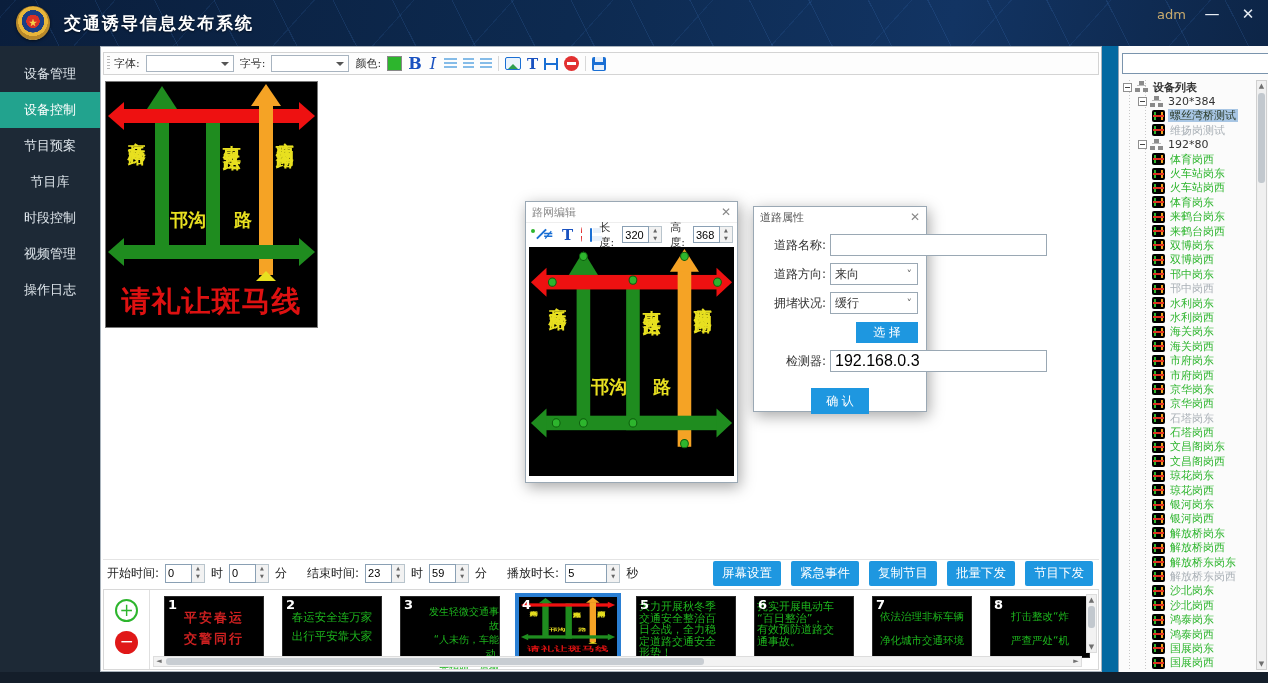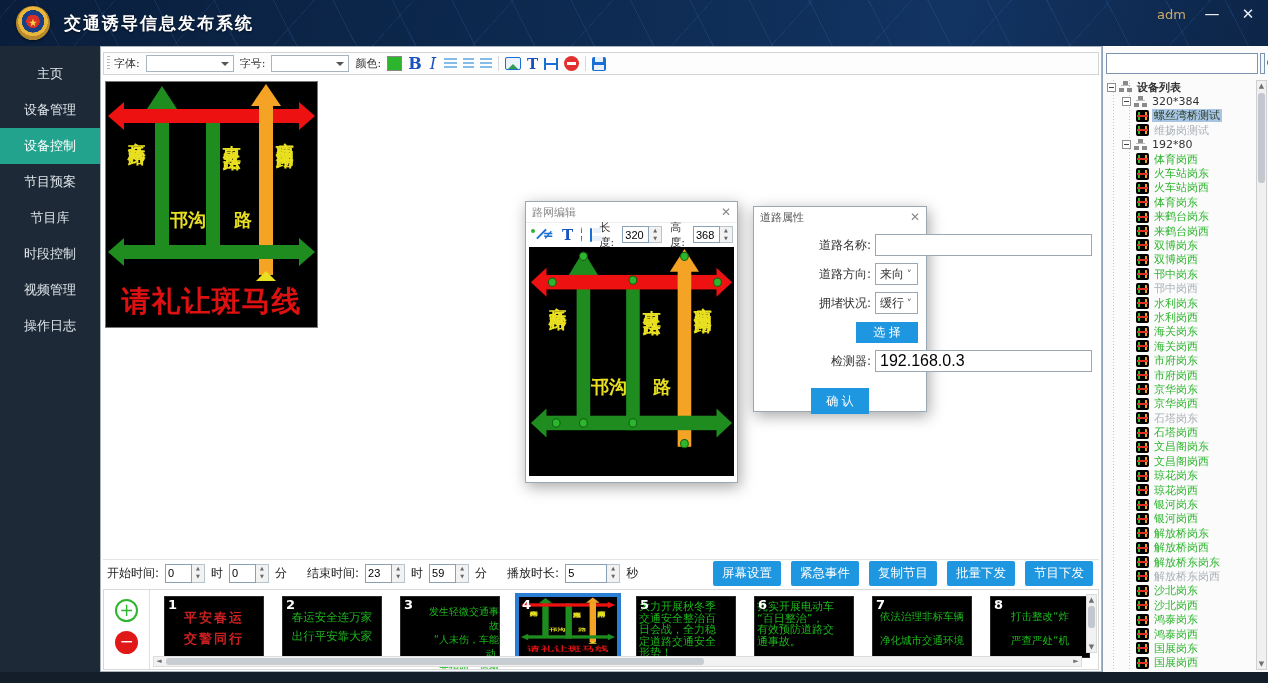--- a/index.html
+++ b/index.html
@@ -26,21 +26,21 @@
   .user-name { color:#c9ab6d; font-size:13px; }
   .win-btn { color:#e8eef5; font-size:15px; width:20px; text-align:center; cursor:default; line-height:20px; }
 
   
   .sidebar { position:absolute; top:46px; left:0; width:100px; bottom:0; background:#1d2936; z-index:4; }
   .side-menu { padding-top:10px; }
   .side-item { height:36px; line-height:36px; text-align:center; color:#dfe6ec; font-size:13px; cursor:default; }
   .side-item.active { background:#22a38e; color:#ffffff; }
 
   
-  .rightpanel { position:absolute; top:46px; right:0; width:166px; bottom:11px;
+  .rightpanel { position:absolute; top:46px; right:0; width:150px; bottom:11px;
     background:#fbfbfb; border-left:1px solid #8fa3b5; z-index:4; }
   .search-row { position:absolute; top:7px; left:3px; right:3px; height:21px; display:flex; gap:2px; }
   .search-input { flex:1; border:1px solid #7a94ad; background:#fff; height:21px; font-size:11px; padding:0 4px; }
   .search-btn { width:25px; height:21px; border:1px solid #7a94ad; background:#f4f7fa; position:relative; }
   .mag { position:absolute; left:6px; top:4px; width:9px; height:9px; border:2px solid #1a6fd4; border-radius:50%; }
   .mag::after { content:""; position:absolute; left:7px; top:7px; width:5px; height:2px; background:#1a6fd4; transform:rotate(45deg); }
   .tree { position:absolute; top:34px; left:2px; right:13px; bottom:2px; overflow:hidden; font-size:11px;
     background:
       repeating-linear-gradient(to bottom,#c8c8c8 0 1px,transparent 1px 3px) 8px 0/1px 100% no-repeat,
       repeating-linear-gradient(to bottom,#c8c8c8 0 1px,transparent 1px 3px) 24px 0/1px 100% no-repeat; }
@@ -127,21 +127,21 @@
   .spin { display:flex; align-items:center; }
   .spin input { width:27px; height:17px; border:1px solid #8aa0b4; font-size:11px; padding:0 2px; text-align:left; }
   .spin-btns { width:13px; height:17px; border:1px solid #b8c4cc; border-left:none; display:flex; flex-direction:column; }
   .spin-btns span { flex:1; font-size:5px; color:#666; text-align:center; line-height:7px; background:#f2f2f2; }
   .rn-canvas { margin:1px 3px; }
 
   
   .props-dlg { left:652px; top:159px; width:174px; height:206px; font-size:12px; color:#333; }
   .props-dlg .dlg-title { font-size:11px; }
   .prow { display:flex; align-items:center; margin:7px 8px 0 0; }
-  .prow label { width:72px; text-align:right; flex:0 0 72px; font-size:12px;margin-left:45px; }
+  .prow label { width:72px; text-align:right; flex:0 0 72px; font-size:12px; }
   .prow .pfield { flex:1; margin-left:4px; height:22px; border:1px solid #9aa8b4; background:#fff; font-size:16px; padding:0 4px; }
   .psel { flex:1; margin-left:4px; height:22px; border:1px solid #9aa8b4; background:#fff; position:relative;
     font-size:12px; line-height:20px; padding:0 4px; }
   .psel::after { content:"˅"; position:absolute; right:5px; top:1px; color:#666; font-size:11px; }
   .btn-blue { background:#1e97e0; color:#fff; border:none; font-size:12px; cursor:default; }
   .select-btn { display:block; margin:8px 8px 0 auto; width:62px; height:21px; }
   .confirm-btn { display:block; margin:16px auto 0; width:58px; height:26px; }
 
   
   .bottombar { position:absolute; left:2px; right:2px; top:512px; height:27px; display:flex; align-items:center;
@@ -189,23 +189,20 @@
     <div class="header-right">
       <span class="user-name">adm</span>
       <span class="win-btn">—</span>
       <span class="win-btn">✕</span>
     </div>
   </div>
 
   <div class="sidebar">
     <div class="side-menu">
 
-        <div class="side-item">
-          <span>主页</span>
-        </div>
 
         <div class="side-item">
           <span>设备管理</span>
         </div>
 
         <div class="side-item active">
           <span>设备控制</span>
         </div>
 
         <div class="side-item">

